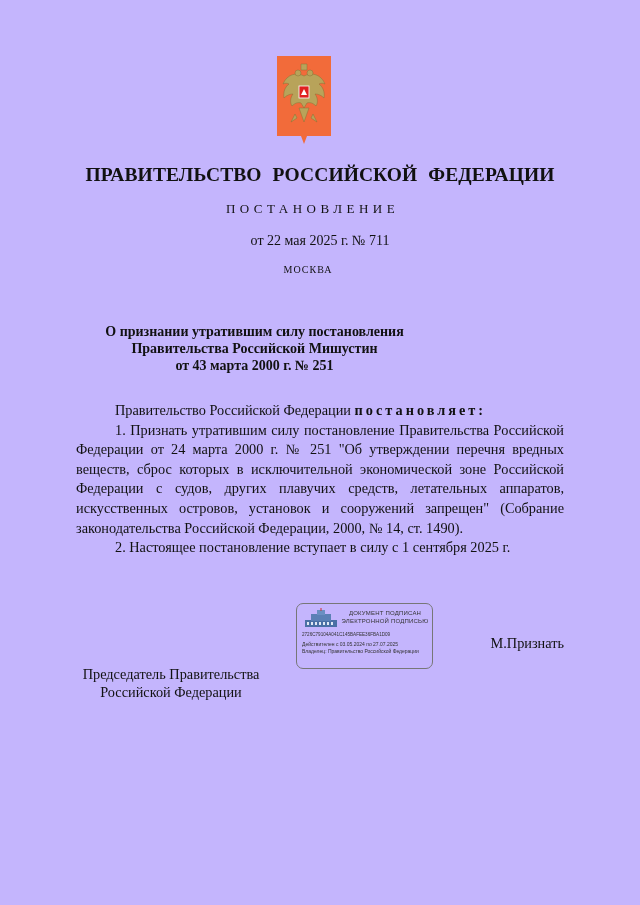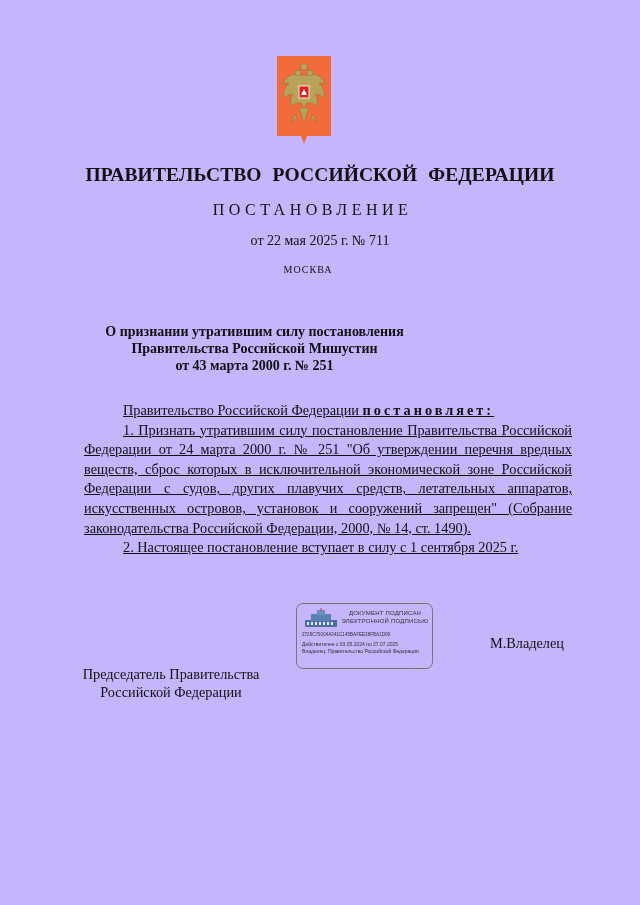--- a/index.html
+++ b/index.html
@@ -5,31 +5,31 @@
   html, body { margin: 0; padding: 0; background: #ffffff; }
   body { width: 640px; height: 905px; position: relative; overflow: hidden;
          font-family: "Liberation Serif", "DejaVu Serif", serif; color: #111; }
   .page { position: absolute; left: 0; top: 0; width: 640px; height: 905px; background: #c4b5fd; }
 
   .emblem { position: absolute; left: 277px; top: 56px; width: 54px; height: 88px; }
 
   .gov-title { position: absolute; left: 0; width: 640px; top: 164px; text-align: center;
                font-weight: bold; font-size: 19.5px; word-spacing: 6px; letter-spacing: 0.1px; }
   .doc-type { position: absolute; left: 0; width: 625px; top: 201px; text-align: center;
-              font-size: 16px; letter-spacing: 4.5px; }
+              font-size: 13px; letter-spacing: 4.5px; }
   .doc-date { position: absolute; left: 0; width: 640px; top: 233px; text-align: center;
               font-size: 14px; }
   .city { position: absolute; left: 0; width: 616px; top: 264px; text-align: center;
           font-size: 10px; letter-spacing: 1px; }
 
   .subject { position: absolute; left: 0; width: 509px; top: 323px; text-align: center;
              font-weight: bold; font-size: 14px; line-height: 17px; }
 
-  .body-text { position: absolute; left: 84px; width: 488px; top: 401px;
-               font-size: 14.3px; line-height: 19.6px; text-decoration: underline; }
+  .body-text { position: absolute; left: 76px; width: 488px; top: 401px;
+               font-size: 14.3px; line-height: 19.6px; }
   .body-text p { margin: 0; text-align: justify; text-align-last: left; }
   .indent { text-indent: 39px; }
   .spaced { font-weight: bold; letter-spacing: 3px; }
 
   .signer-title { position: absolute; left: 76px; top: 617px; width: 190px; text-align: center;
                   font-size: 14.3px; line-height: 18px; margin-top: 48px; }
   .signer-name { position: absolute; right: 76px; top: 635px; font-size: 14.3px; }
 
   .stamp { position: absolute; left: 296px; top: 603px; width: 135px; height: 64px;
            border: 1.5px solid #777; border-radius: 7px; font-family: "Liberation Sans", "DejaVu Sans", sans-serif;
@@ -105,14 +105,14 @@
       <div>ДОКУМЕНТ ПОДПИСАН</div>
       <div>ЭЛЕКТРОННОЙ ПОДПИСЬЮ</div>
     </div>
     <div class="stamp-cert">2726C79104A041C145BAFEE36FBA1D09</div>
     <div class="stamp-valid">
       <div>Действителен с 03.05.2024 по 27.07.2025</div>
       <div>Владелец: Правительство Российской Федерации</div>
     </div>
   </div>
 
-  <div class="signer-name">М.Владелец</div>
+  <div class="signer-name">М.Признать</div>
 </div>
 
 </body></html>

